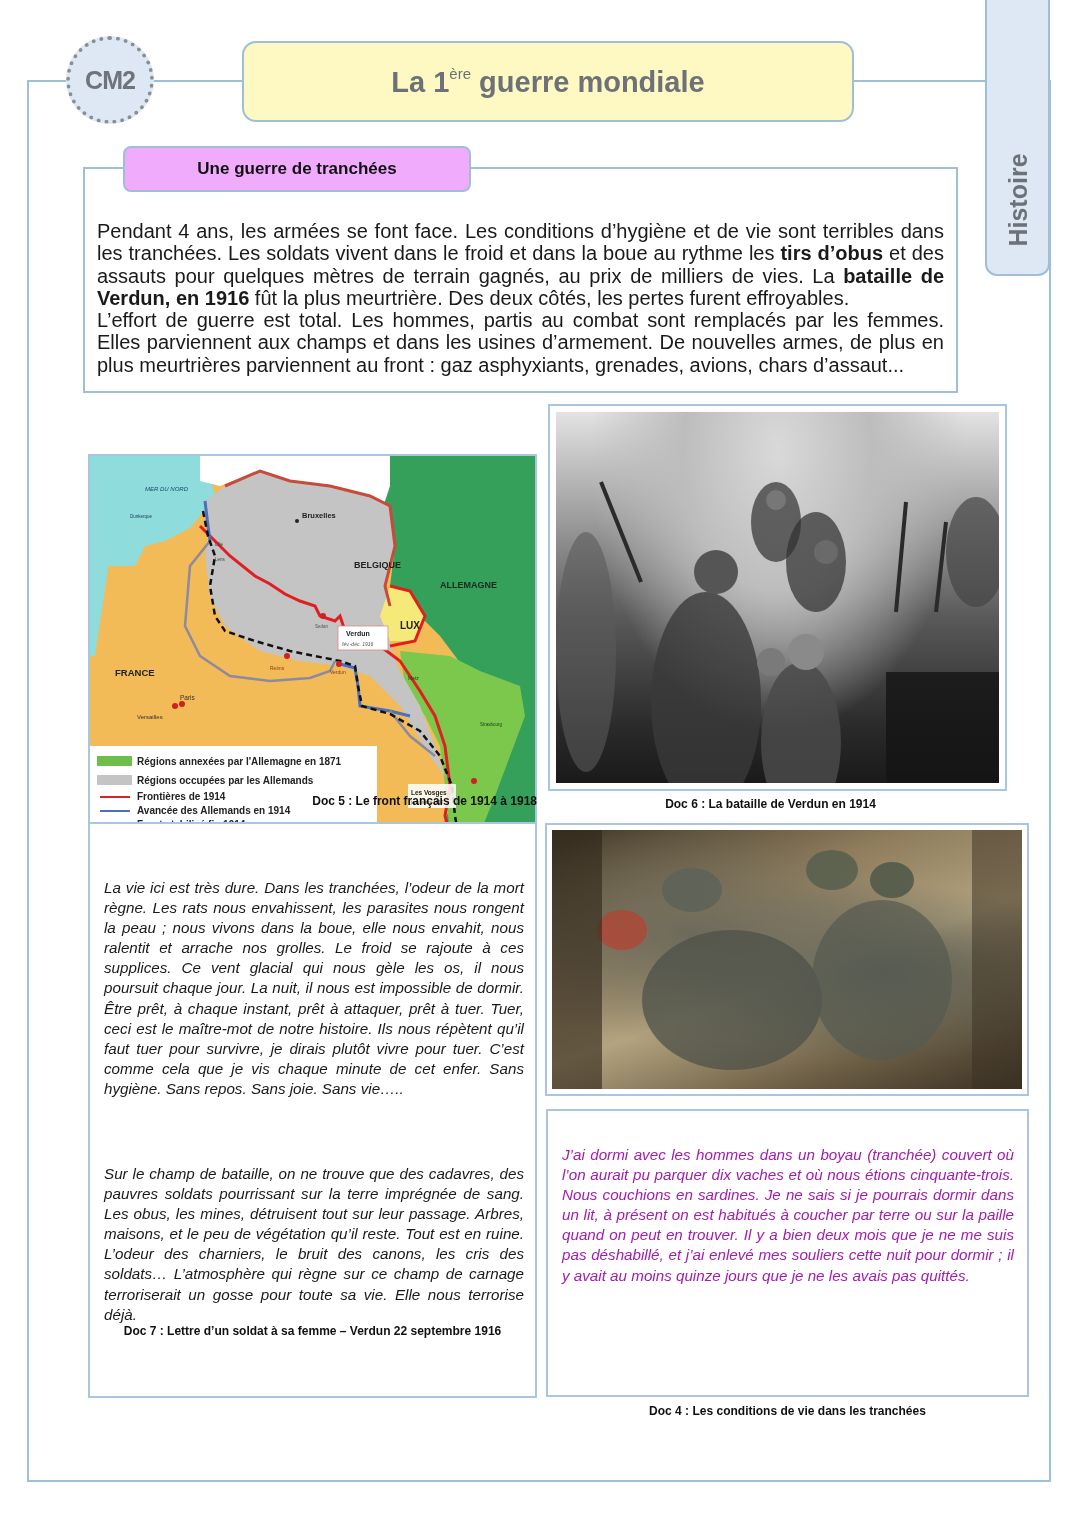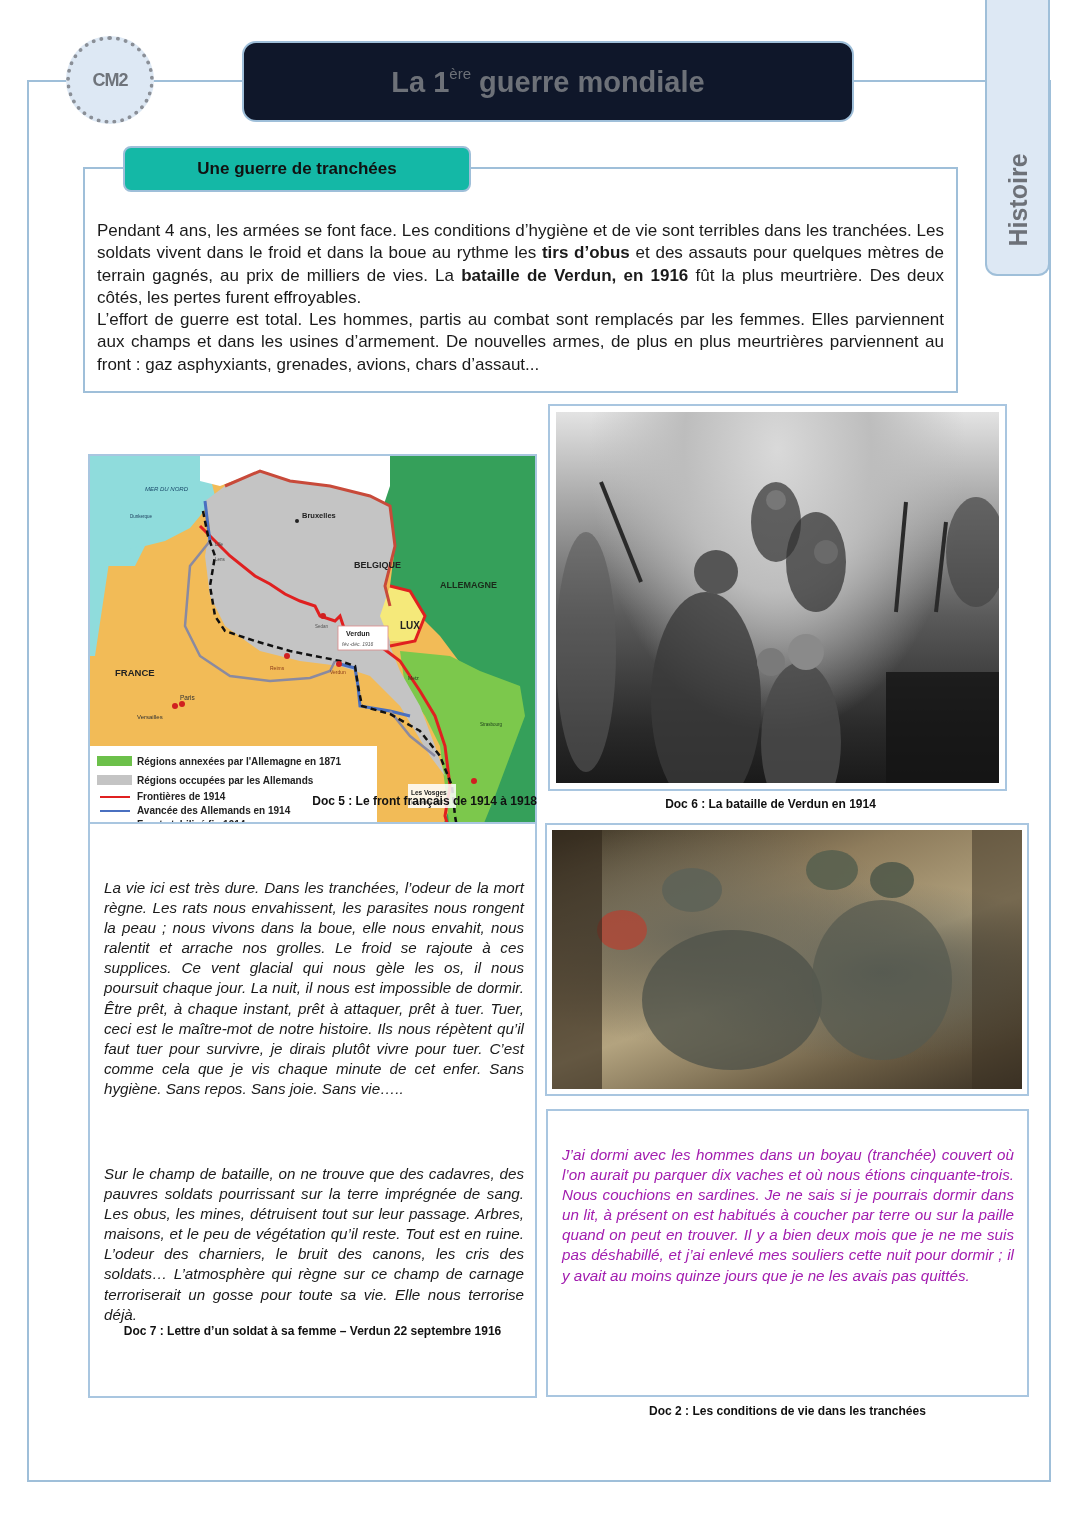--- a/index.html
+++ b/index.html
@@ -5,33 +5,33 @@
   * { box-sizing: border-box; margin: 0; padding: 0; }
   html, body { width: 1080px; height: 1527px; background: #ffffff; overflow: hidden; }
   body { position: relative; font-family: "DejaVu Sans", "Liberation Sans", sans-serif; color: #1a1a1a; }
 
   .frame { position: absolute; left: 27px; top: 80px; width: 1024px; height: 1402px; border: 2px solid #9fbfd9; border-top: none; }
   .frame-top-left { position: absolute; left: 27px; top: 80px; width: 40px; height: 2px; background: #9fbfd9; }
   .frame-top-mid { position: absolute; left: 152px; top: 80px; width: 92px; height: 2px; background: #9fbfd9; }
   .frame-top-right { position: absolute; left: 852px; top: 80px; width: 135px; height: 2px; background: #9fbfd9; }
 
   .level-badge { position: absolute; left: 66px; top: 36px; width: 88px; height: 88px; border-radius: 50%; border: 4px dotted #8a8f97; background: #dde8f4; display: flex; align-items: center; justify-content: center; }
-  .level-badge span { font-family: "Liberation Sans", sans-serif; font-size: 18px; font-weight: bold; color: #6f747b; letter-spacing: -1px; }
+  .level-badge span { font-family: "Liberation Sans", sans-serif; font-size: 25px; font-weight: bold; color: #6f747b; letter-spacing: -1px; }
 
-  .title-box { position: absolute; left: 242px; top: 41px; width: 612px; height: 81px; background: #0f172a; border: 2px solid #9fbfd9; border-radius: 14px; display: flex; align-items: center; justify-content: center; }
+  .title-box { position: absolute; left: 242px; top: 41px; width: 612px; height: 81px; background: #fef9c3; border: 2px solid #9fbfd9; border-radius: 14px; display: flex; align-items: center; justify-content: center; }
   .title-box .t { font-family: "Liberation Sans", sans-serif; font-size: 29px; font-weight: bold; color: #6d7178; }
   .title-box sup { font-size: 15px; font-weight: normal; vertical-align: 13px; }
 
   .subject-tab { position: absolute; left: 985px; top: 0; width: 65px; height: 276px; background: #dde8f4; border: 2px solid #9fbfd9; border-top: none; border-radius: 0 0 12px 12px; }
   .subject-tab .v { position: absolute; left: 50%; top: 200px; transform: translate(-50%, -50%) rotate(-90deg); font-family: "Liberation Sans", sans-serif; font-size: 25px; font-weight: bold; color: #6d7178; white-space: nowrap; }
 
   .intro-box { position: absolute; left: 83px; top: 167px; width: 875px; height: 226px; border: 2px solid #9fbfd9; background: #fff; }
-  .section-tab { position: absolute; left: 123px; top: 146px; width: 348px; height: 46px; background: #14b8a6; border: 2px solid #9fbfd9; border-radius: 8px; display: flex; align-items: center; justify-content: center; }
+  .section-tab { position: absolute; left: 123px; top: 146px; width: 348px; height: 46px; background: #f0abfc; border: 2px solid #9fbfd9; border-radius: 8px; display: flex; align-items: center; justify-content: center; }
   .section-tab span { font-size: 17px; font-weight: bold; color: #111; font-family: "Liberation Sans", sans-serif; }
-  .intro-text { position: absolute; left: 97px; top: 220px; width: 847px; font-family: "Liberation Sans", sans-serif; font-size: 17px; line-height: 22.3px; text-align: justify; color: #1a1a1a; }
+  .intro-text { position: absolute; left: 97px; top: 220px; width: 847px; font-family: "Liberation Sans", sans-serif; font-size: 20px; line-height: 22.3px; text-align: justify; color: #1a1a1a; }
 
   .doc-frame { position: absolute; border: 2px solid #a9c6e0; background: #fff; }
   .caption { position: absolute; font-family: "Liberation Sans", sans-serif; font-size: 12px; font-weight: bold; color: #111; text-align: center; }
 
   .map { position: absolute; left: 88px; top: 406px; width: 449px; height: 381px; overflow: hidden; margin-top: 48px; }
   .map svg { display: block; }
 
   .photo { position: absolute; left: 548px; top: 404px; width: 459px; height: 387px; }
   .photo-inner { position: absolute; left: 6px; top: 6px; right: 6px; bottom: 6px; background: radial-gradient(ellipse at 50% 10%, #d9d9d9 0%, #bdbdbd 30%, transparent 60%), linear-gradient(180deg, #e3e3e3 0%, #9a9a9a 30%, #5a5a5a 55%, #2a2a2a 85%, #1a1a1a 100%); overflow: hidden; }
 
@@ -187,13 +187,13 @@
       <ellipse cx="70" cy="100" rx="25" ry="20" fill="#b84030" opacity="0.7"></ellipse>
       <rect x="0" y="0" width="50" height="259" fill="#2e2519" opacity="0.6"></rect>
       <rect x="420" y="0" width="50" height="259" fill="#3a3022" opacity="0.5"></rect>
     </svg>
   </div>
 </div>
 
 <div class="doc-frame testimony">
   <div class="testimony-text">J’ai dormi avec les hommes dans un boyau (tranchée) couvert où l’on aurait pu parquer dix vaches et où nous étions cinquante-trois. Nous couchions en sardines. Je ne sais si je pourrais dormir dans un lit, à présent on est habitués à coucher par terre ou sur la paille quand on peut en trouver. Il y a bien deux mois que je ne me suis pas déshabillé, et j’ai enlevé mes souliers cette nuit pour dormir ; il y avait au moins quinze jours que je ne les avais pas quittés.</div>
 </div>
-<div class="caption" style="left:546px; top:1404px; width:483px;">Doc 2 : Les conditions de vie dans les tranchées</div>
+<div class="caption" style="left:546px; top:1404px; width:483px;">Doc 4 : Les conditions de vie dans les tranchées</div>
 
 </body></html>

